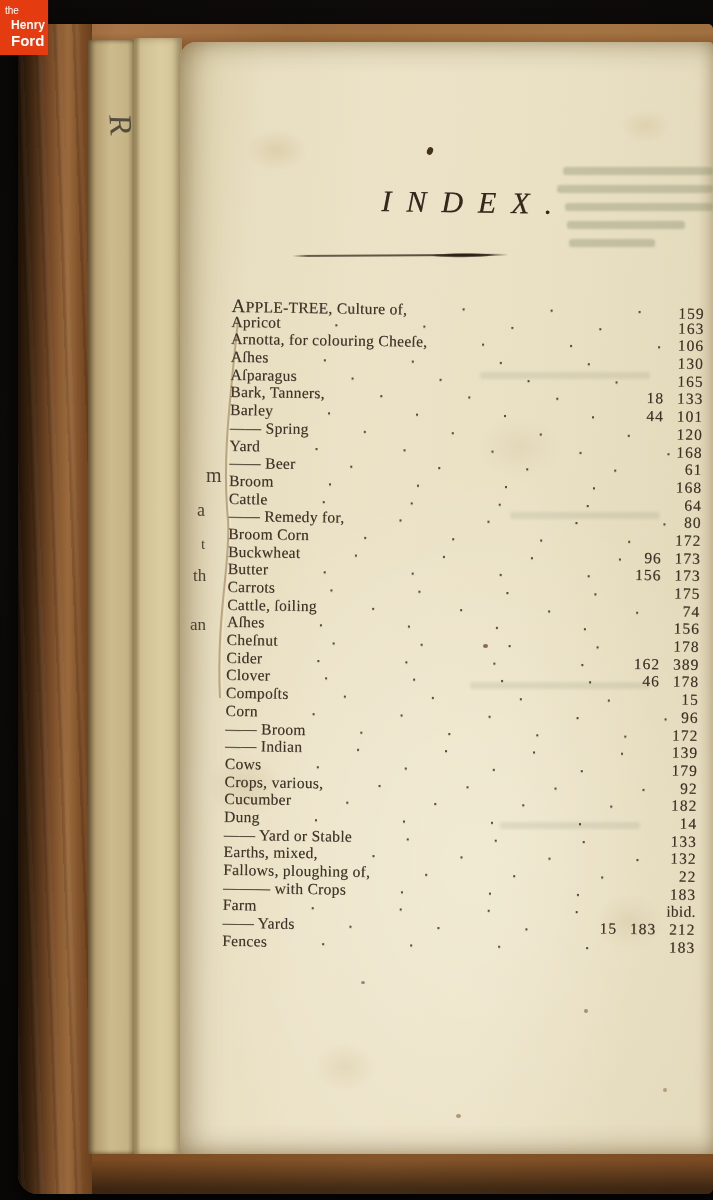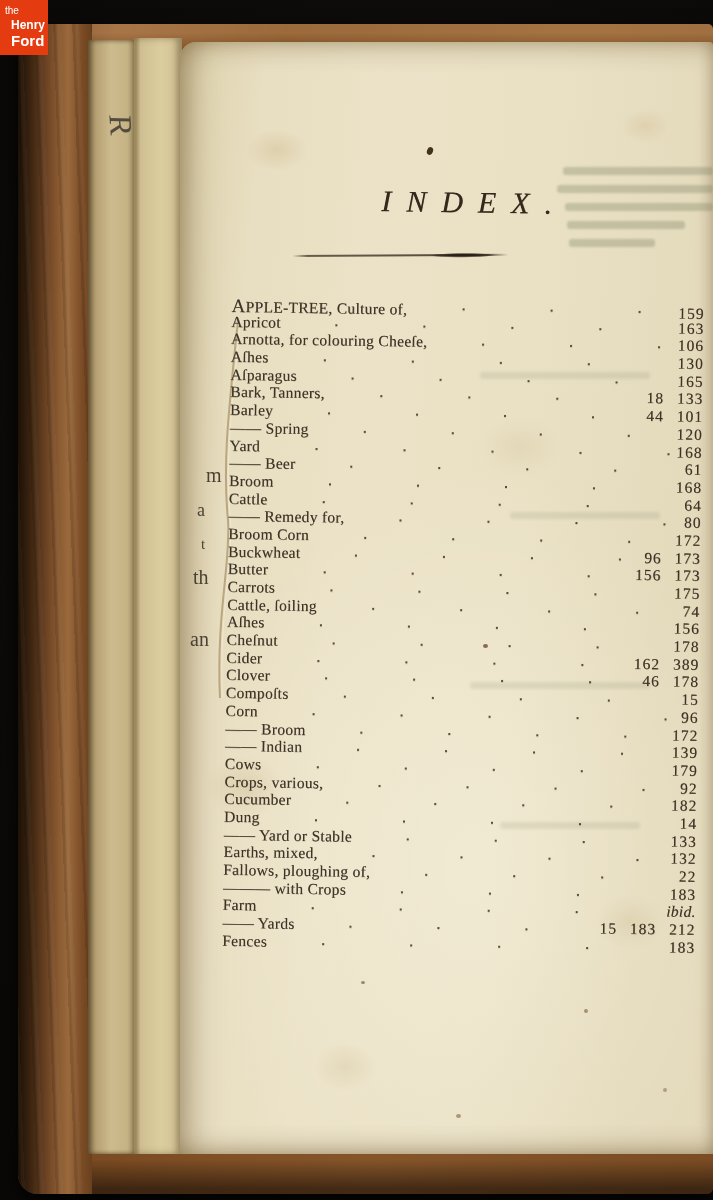--- a/index.html
+++ b/index.html
@@ -81,22 +81,22 @@
   .speck.s6{left:483px;top:1046px;width:4px;height:4px;background:rgba(130,98,55,.5);}
 
   
   .crease{position:absolute;left:18px;top:268px;pointer-events:none;}
 
   
   .marg{position:absolute;color:#4c4234;font-family:"Liberation Serif","DejaVu Serif",serif;}
   .marg.m0{left:26px;top:422px;font-size:20px;}
   .marg.m1{left:17px;top:458px;font-size:18px;}
   .marg.m2{left:21px;top:494px;font-size:15px;}
-  .marg.m3{left:13px;top:524px;font-size:20px;}
-  .marg.m4{left:10px;top:586px;font-size:20px;}
+  .marg.m3{left:13px;top:524px;font-size:17px;}
+  .marg.m4{left:10px;top:573px;font-size:17px;}
 
   
   .print{position:absolute;inset:0;transform:rotate(.85deg);transform-origin:60px 240px;color:#3e3326;}
   .title{position:absolute;left:128px;top:140px;width:330px;text-align:center;
          font-style:italic;font-size:30px;letter-spacing:15px;color:#32281b;
          text-shadow:.3px .3px .6px rgba(50,40,27,.5);}
   .rule{position:absolute;left:112px;top:206px;width:216px;height:9px;}
   .rule-line{position:absolute;left:0;top:4px;width:100%;height:1.6px;transform:rotate(-1.2deg);
          background:linear-gradient(90deg,transparent 0,rgba(45,36,24,.7) 7%,rgba(45,36,24,.8) 90%,transparent);}
   .rule-blob{position:absolute;left:128px;top:1px;width:84px;height:6px;border-radius:50%;transform:rotate(-1.2deg);
@@ -105,21 +105,21 @@
   .list{position:absolute;left:52px;top:253px;width:473px;}
   .row{display:flex;align-items:baseline;height:17.7px;font-size:15.5px;
        text-shadow:.3px .3px .5px rgba(62,51,38,.5);}
   .label{display:block;white-space:pre;letter-spacing:.3px;}
   .row:first-child .label::first-letter{font-size:19px;}
   .dots{flex:1;align-self:stretch;margin:0 6px 0 10px;
         background-image:radial-gradient(1.5px 1.5px at 46px 11px,rgba(58,46,30,.85) 55%,rgba(58,46,30,0) 100%);
         background-size:88px 17.7px;background-repeat:repeat;}
   .pages{display:flex;gap:13px;}
   .pages span{min-width:25px;text-align:right;letter-spacing:1px;}
-  .pages span.ibid{letter-spacing:.3px;font-style:italic;text-align:center;}
+  .pages span.ibid{letter-spacing:.3px;text-align:center;}
 
   
   .logo{position:absolute;left:0;top:0;width:48px;height:55px;background:#e43c10;
         color:#fff;font-family:"Liberation Sans","DejaVu Sans",sans-serif;}
   .logo .t{font-size:10px;font-weight:400;margin:6px 0 0 5px;line-height:1;}
   .logo .h{font-size:12px;font-weight:700;margin:3px 0 0 11px;line-height:1;}
   .logo .f{font-size:15px;font-weight:700;margin:2px 0 0 11px;line-height:1;}
 </style>
 </head>
 <body>

